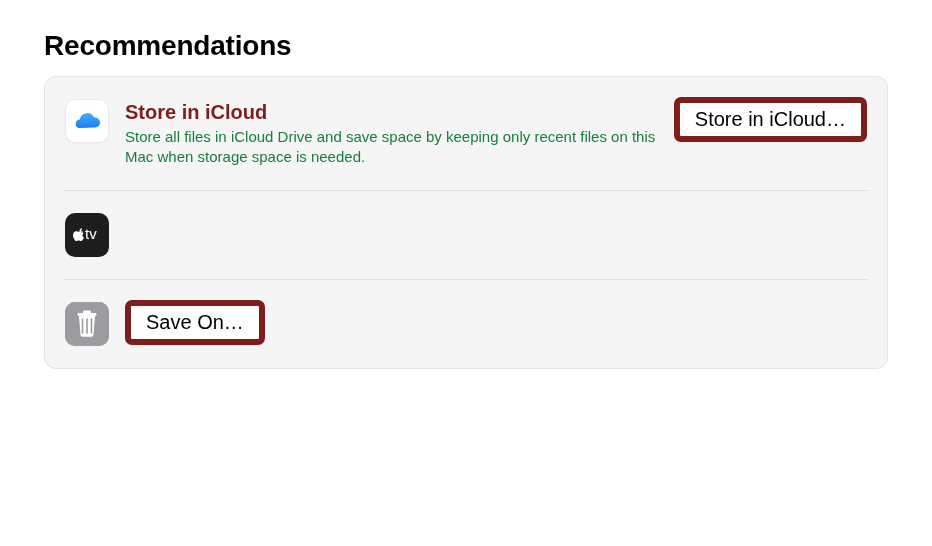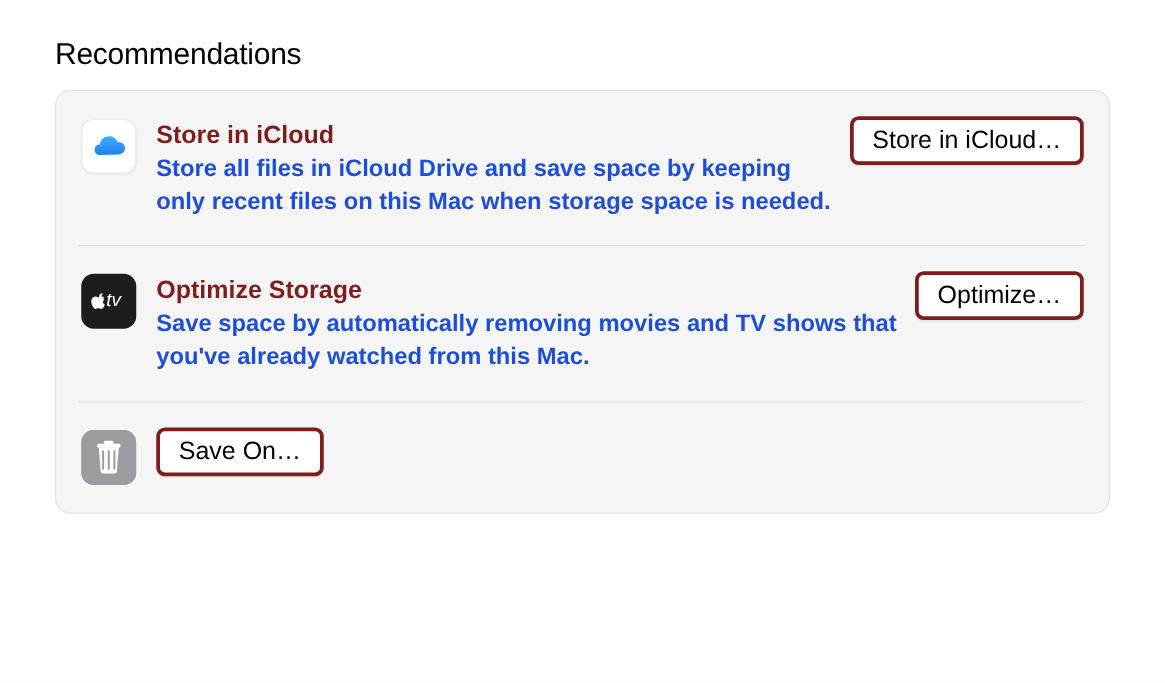--- a/index.html
+++ b/index.html
@@ -7,22 +7,22 @@
       padding: 0;
       box-sizing: border-box;
     }
     body {
       font-family: -apple-system, BlinkMacSystemFont, "Segoe UI", "Helvetica Neue", Arial, sans-serif;
       background: #ffffff;
       padding: 30px 44px;
       width: 932px;
     }
     .section-title {
-      font-size: 24px;
-      font-weight: 400;
+      font-size: 28px;
+      font-weight: 700;
       color: #000000;
       margin-bottom: 14px;
       letter-spacing: -0.2px;
     }
     .panel {
       background: #f6f5f6;
       border: 1px solid #e3e3e3;
       border-radius: 12px;
       padding: 0 18px;
     }
@@ -38,21 +38,20 @@
     .icon-wrap {
       width: 44px;
       height: 44px;
       flex-shrink: 0;
       margin-right: 16px;
       display: flex;
       align-items: center;
       justify-content: center;
       border-radius: 10px;
       overflow: hidden;
-      font-style: italic;
     }
     .icon-icloud {
       background: #ffffff;
       border: 1px solid #eaeaea;
       box-shadow: 0 1px 2px rgba(0,0,0,0.05);
     }
     .icon-appletv {
       background: #1d1d1f;
     }
     .icon-trash {
@@ -68,28 +67,28 @@
       flex: 1;
     }
     .item-title {
       font-size: 20px;
       font-weight: 700;
       color: #7f1d1d;
       margin-bottom: 2px;
       line-height: 1.3;
     }
     .item-desc {
-      font-size: 19px;
-      font-weight: 700;
-      color: #1d4ed8;
+      font-size: 15px;
+      font-weight: 400;
+      color: #15803d;
       line-height: 1.35;
     }
     .action-btn {
       background: #ffffff;
-      border: 3px solid #7f1d1d;
+      border: 6px solid #7f1d1d;
       border-radius: 7px;
       padding: 5px 15px;
       font-size: 20px;
       font-weight: 400;
       color: #000000;
       box-shadow: 0 1px 1px rgba(0,0,0,0.06);
       cursor: pointer;
       white-space: nowrap;
       flex-shrink: 0;
       font-family: inherit;
@@ -129,27 +128,20 @@
     </div>
   </div>
 
   <div class="row">
     <div class="icon-wrap icon-appletv">
       <svg width="44" height="44" viewBox="0 0 44 44">
         <path d="M16.5 16.2c-0.5-0.6-1.3-1-2.1-1-1.1 0-1.7 0.6-2.6 0.6-0.9 0-1.6-0.6-2.6-0.6-1 0-2 0.6-2.6 1.6-1.2 2-0.3 5 0.8 6.6 0.6 0.8 1.2 1.7 2.1 1.7 0.8 0 1.2-0.5 2.2-0.5 1 0 1.3 0.5 2.2 0.5 0.9 0 1.5-0.8 2.1-1.6 0.4-0.6 0.7-1.2 0.9-1.9-1.7-0.7-2-3.1-0.4-4.1-0.5-0.7-1.2-1.2-2-1.3zm-2.2-1.7c0.5-0.6 0.8-1.4 0.7-2.2-0.8 0.1-1.5 0.5-2 1.1-0.5 0.6-0.8 1.3-0.7 2.1 0.8 0 1.5-0.4 2-1z" fill="#ffffff" transform="translate(2 3) scale(1.0)"></path>
         <text x="20" y="26" font-family="-apple-system, Helvetica, Arial" font-size="15" font-weight="500" fill="#ffffff">tv</text>
       </svg>
     </div>
-    <div class="content">
-      <div class="text-col">
-        <div class="item-title">Optimize Storage</div>
-        <div class="item-desc">Save space by automatically removing movies and TV shows that you've already watched from this Mac.</div>
-      </div>
-      <button class="action-btn">Optimize…</button>
-    </div>
   </div>
 
   <div class="row">
     <div class="icon-wrap icon-trash">
       <svg width="44" height="44" viewBox="0 0 44 44">
         <rect x="0" y="0" width="44" height="44" fill="#9c9ca0"></rect>
         <path d="M14 14 h16 l-1.5 19 a2 2 0 0 1 -2 1.8 h-9 a2 2 0 0 1 -2 -1.8 z" fill="#ffffff"></path>
         <path d="M17.5 17 v14 M22 17 v14 M26.5 17 v14" stroke="#9c9ca0" stroke-width="1.6" stroke-linecap="round"></path>
         <rect x="12.5" y="11" width="19" height="3.2" rx="1.4" fill="#ffffff"></rect>
         <rect x="18" y="8.5" width="8" height="3" rx="1.2" fill="#ffffff"></rect>

